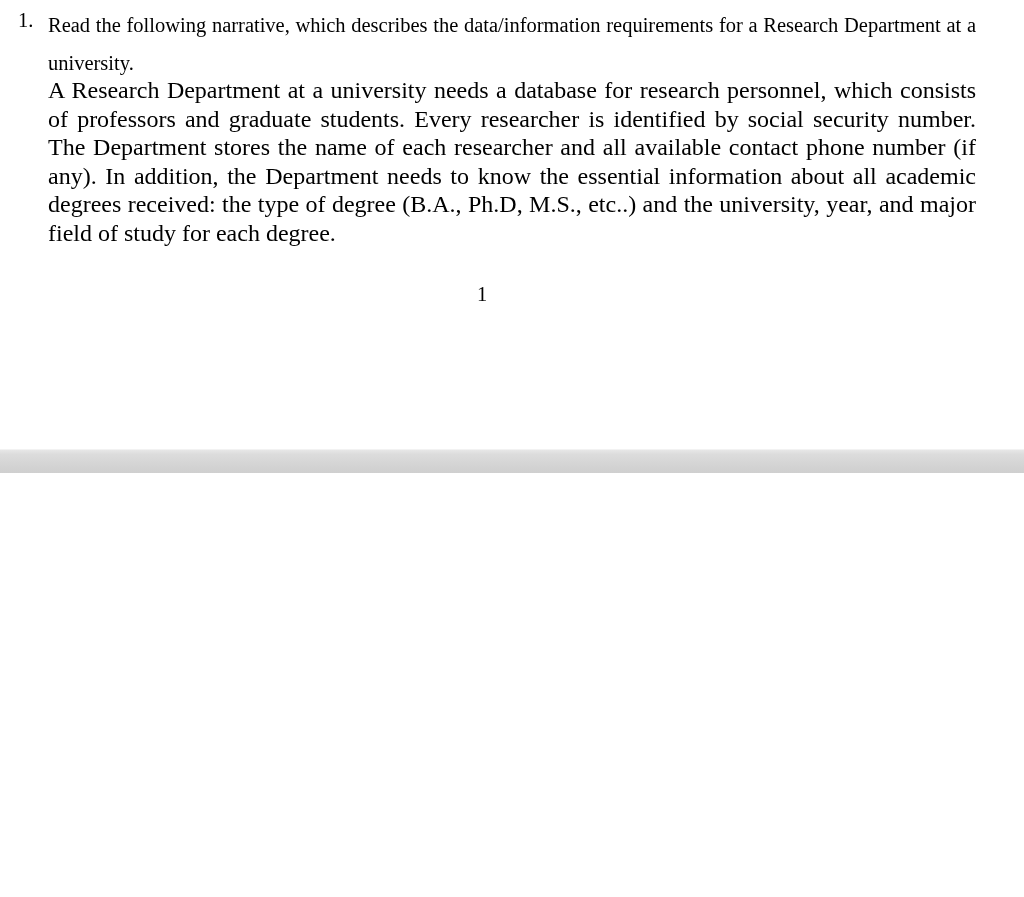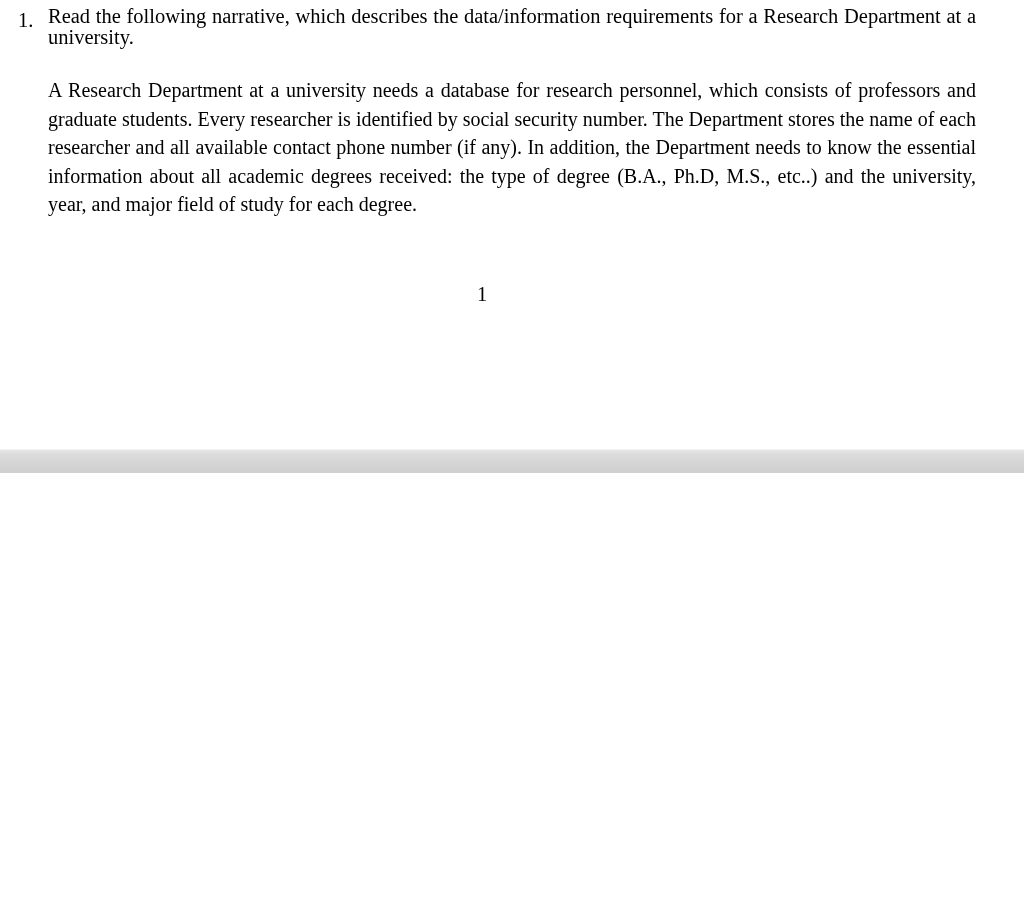--- a/index.html
+++ b/index.html
@@ -43,21 +43,21 @@
     box-shadow: inset 0 1px 0 #f2f2f2;
   }
 
   
   .text-col {
     position: absolute;
     left: 48px;
     width: 928px;          
     text-align: justify;
     text-justify: inter-word;
-    font-size: 20px;
+    font-size: 24px;
     line-height: 28.6px;
   }
 
   
   .list-item {
     position: absolute;
     left: 18px;
     top: 6px;
     width: 958px;
   }
@@ -67,21 +67,21 @@
     top: 0;
     width: 30px;
     font-size: 20.5px;
     line-height: 28.6px;
     text-align: left;
   }
   .list-item .list-body {
     margin-left: 30px;
     text-align: justify;
     font-size: 20.5px;
-    line-height: 21px;
+    line-height: 38px;
   }
 
   .para { margin: 0; }
 
   
   #narrative-paragraph {
     top: 76px;
   }
 
   

